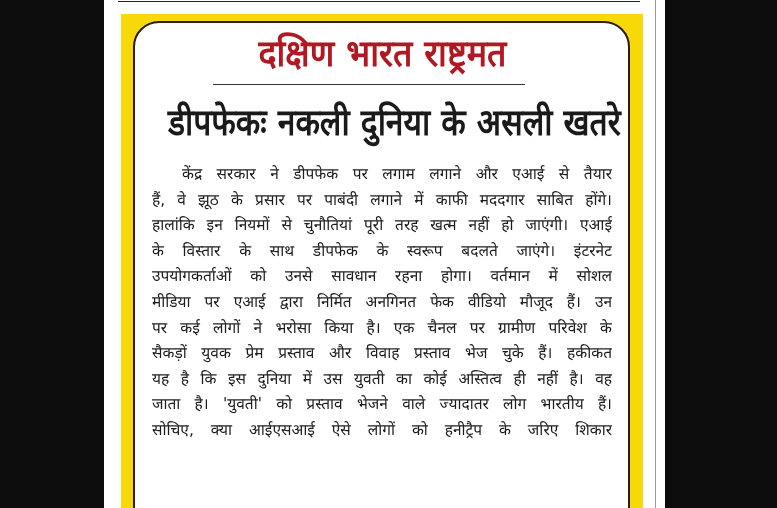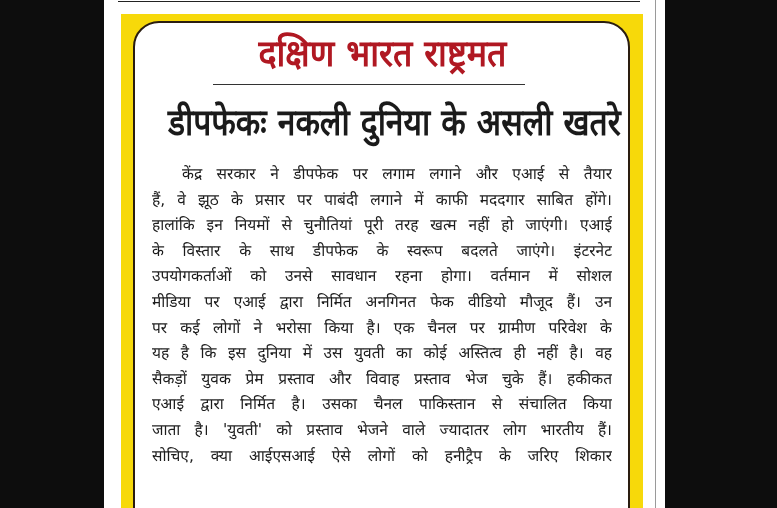--- a/index.html
+++ b/index.html
@@ -78,18 +78,17 @@
 <div class="headline">डीपफेकः नकली दुनिया के असली खतरे</div>
 
 <div class="body-text">
   <span class="body-line first">केंद्र सरकार ने डीपफेक पर लगाम लगाने और एआई से तैयार</span>
   <span class="body-line">हैं, वे झूठ के प्रसार पर पाबंदी लगाने में काफी मददगार साबित होंगे।</span>
   <span class="body-line">हालांकि इन नियमों से चुनौतियां पूरी तरह खत्म नहीं हो जाएंगी। एआई</span>
   <span class="body-line">के विस्तार के साथ डीपफेक के स्वरूप बदलते जाएंगे। इंटरनेट</span>
   <span class="body-line">उपयोगकर्ताओं को उनसे सावधान रहना होगा। वर्तमान में सोशल</span>
   <span class="body-line">मीडिया पर एआई द्वारा निर्मित अनगिनत फेक वीडियो मौजूद हैं। उन</span>
   <span class="body-line">पर कई लोगों ने भरोसा किया है। एक चैनल पर ग्रामीण परिवेश के</span>
+  <span class="body-line">सैकड़ों युवक प्रेम प्रस्ताव और विवाह प्रस्ताव भेज चुके हैं। हकीकत</span>
   <span class="body-line">यह है कि इस दुनिया में उस युवती का कोई अस्तित्व ही नहीं है। वह</span>
-  <span class="body-line">सैकड़ों युवक प्रेम प्रस्ताव और विवाह प्रस्ताव भेज चुके हैं। हकीकत</span>
-  <span class="body-line">एआई द्वारा निर्मित है। उसका चैनल पाकिस्तान से संचालित किया</span>
   <span class="body-line">जाता है। 'युवती' को प्रस्ताव भेजने वाले ज्यादातर लोग भारतीय हैं।</span>
   <span class="body-line">सोचिए, क्या आईएसआई ऐसे लोगों को हनीट्रैप के जरिए शिकार</span>
 </div>
 
 </body></html>

